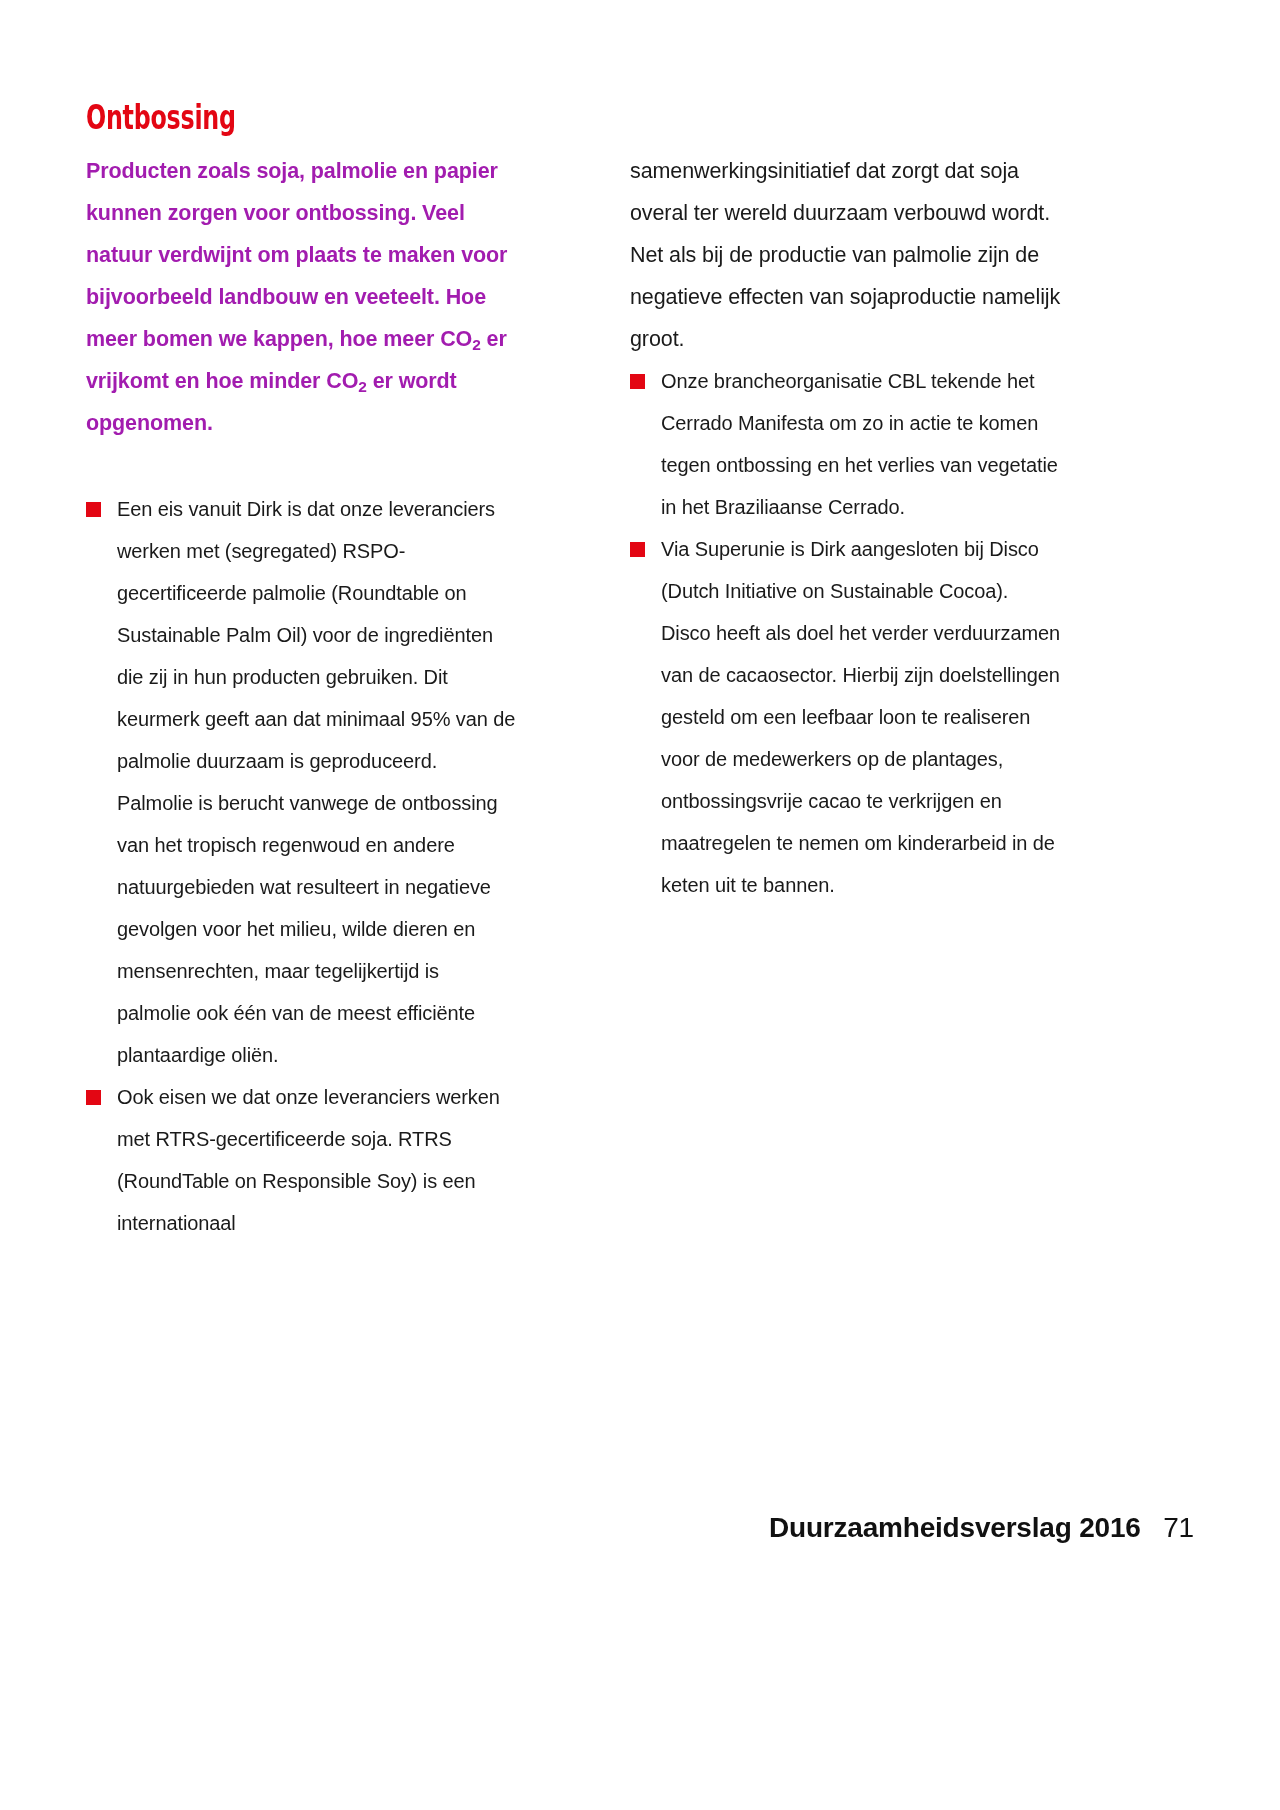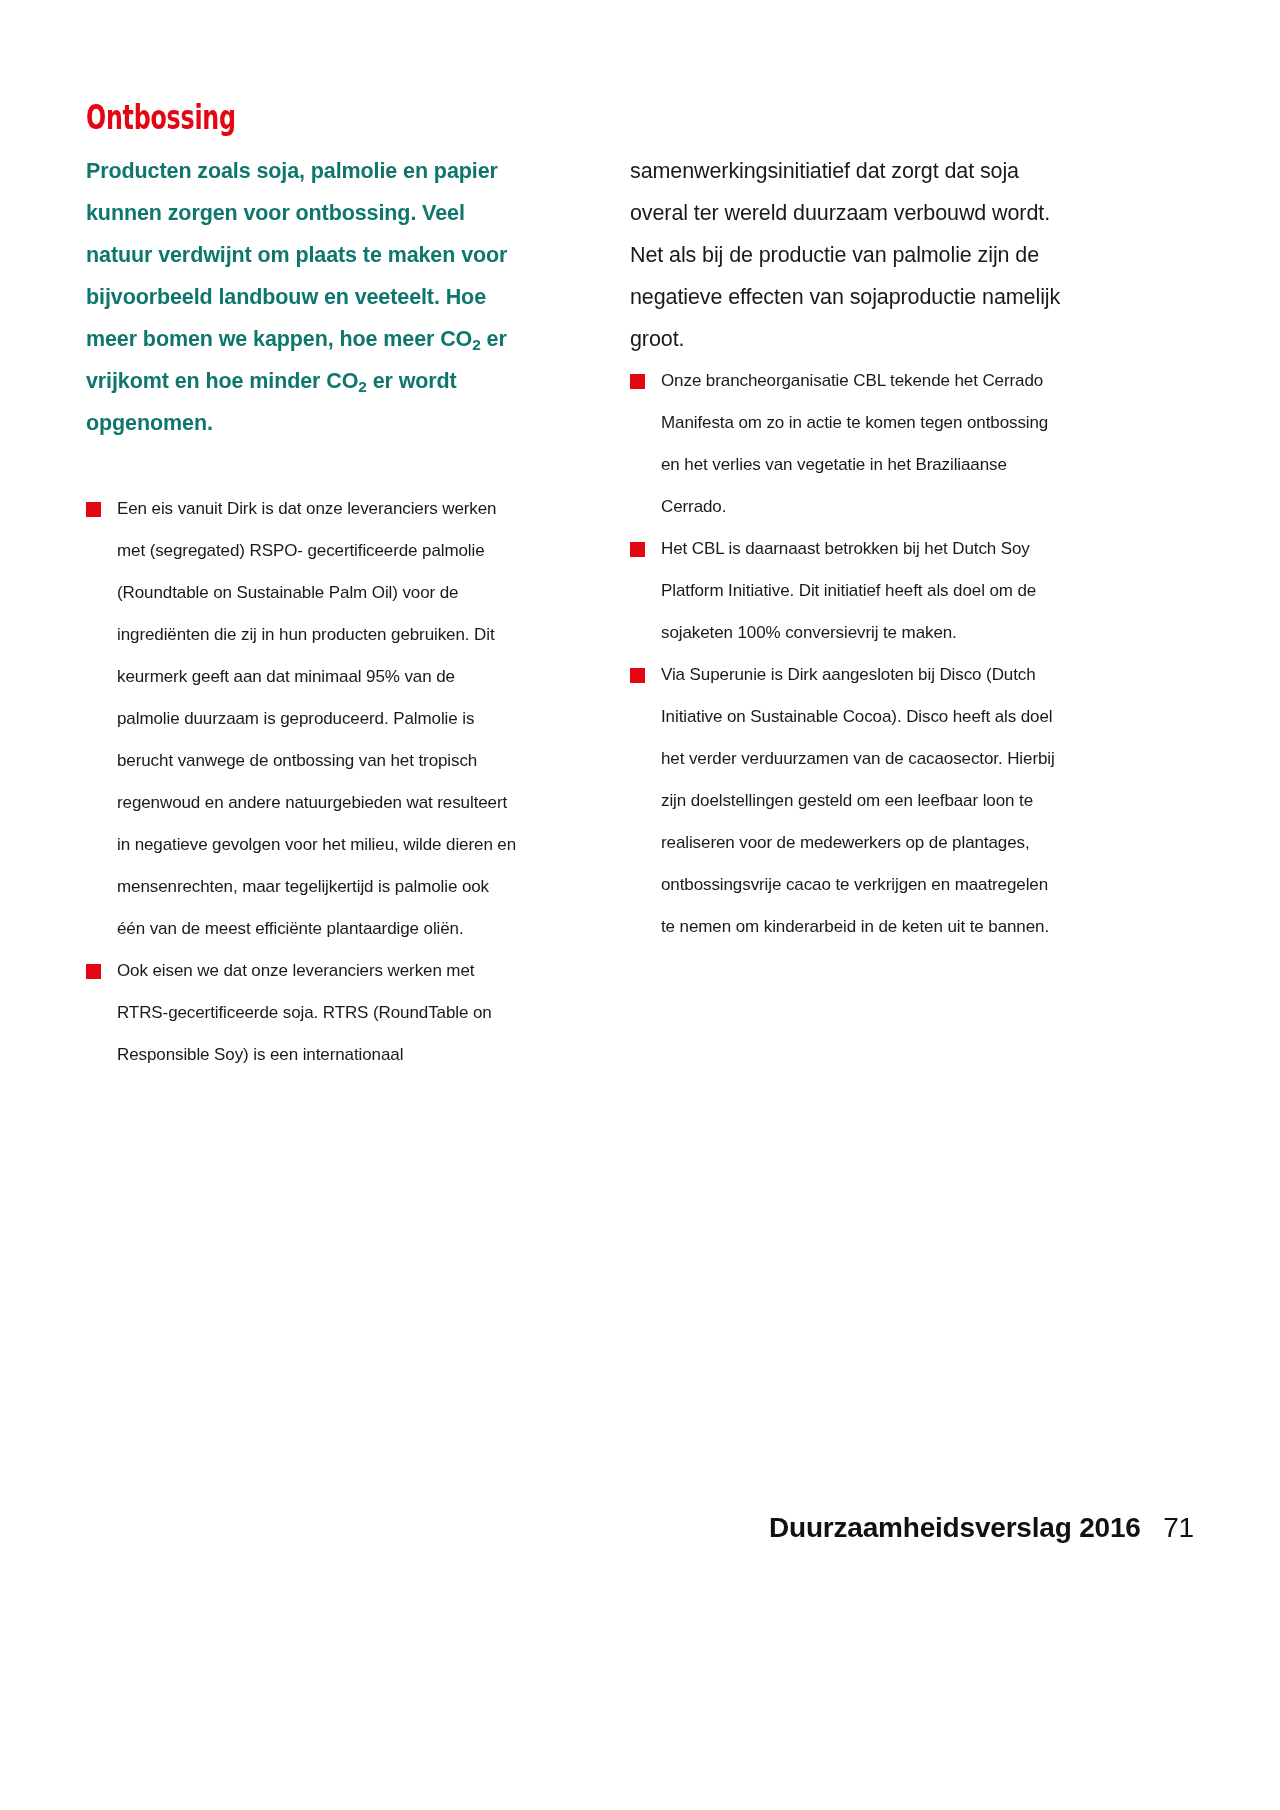--- a/index.html
+++ b/index.html
@@ -56,21 +56,21 @@
     width: 432px;
   }
   .col-left  { left: 0px; }
   .col-right { left: 528px; margin-left: 16px; }
 
   
   .intro {
     font-size: 21.5px;
     line-height: 42px;
     font-weight: 700;
-    color: #0f766e;
+    color: #a21caf;
     margin: 0;
     letter-spacing: -0.1px;
   }
   .intro sub {
     font-size: 0.72em;
     line-height: 0;
     vertical-align: -0.28em;
     font-weight: 700;
   }
 
@@ -86,21 +86,21 @@
   
   .bullets {
     list-style: none;
     margin: 0;
     padding: 0;
   }
   .bullet {
     position: relative;
     padding-left: 31px;
     margin: 0;
-    font-size: 17px;
+    font-size: 20px;
     line-height: 42px;
     font-weight: 400;
     color: #1a1a1a;
     letter-spacing: -0.1px;
   }
   .bullet-marker {
     position: absolute;
     left: 0;
     top: 14px;
     width: 15px;
@@ -159,21 +159,20 @@
 
         <p class="para">samenwerkingsinitiatief dat zorgt dat soja overal ter wereld duurzaam verbouwd wordt. Net als bij de productie van palmolie zijn de negatieve effecten van sojaproductie namelijk groot.</p>
 
         <ul class="bullets">
           <li class="bullet">
             <span class="bullet-marker"></span>
             <span>Onze brancheorganisatie CBL tekende het Cerrado Manifesta om zo in actie te komen tegen ontbossing en het verlies van vegetatie in het Braziliaanse Cerrado.</span>
           </li>
           <li class="bullet">
             <span class="bullet-marker"></span>
-            <span>Het CBL is daarnaast betrokken bij het Dutch Soy Platform Initiative. Dit initiatief heeft als doel om de sojaketen 100% conversievrij te maken.</span>
           </li>
           <li class="bullet">
             <span class="bullet-marker"></span>
             <span>Via Superunie is Dirk aangesloten bij Disco (Dutch Initiative on Sustainable Cocoa). Disco heeft als doel het verder verduurzamen van de cacaosector. Hierbij zijn doelstellingen gesteld om een leefbaar loon te realiseren voor de medewerkers op de plantages, ontbossingsvrije cacao te verkrijgen en maatregelen te nemen om kinderarbeid in de keten uit te bannen.</span>
           </li>
         </ul>
 
       </div>
 
     </div>

